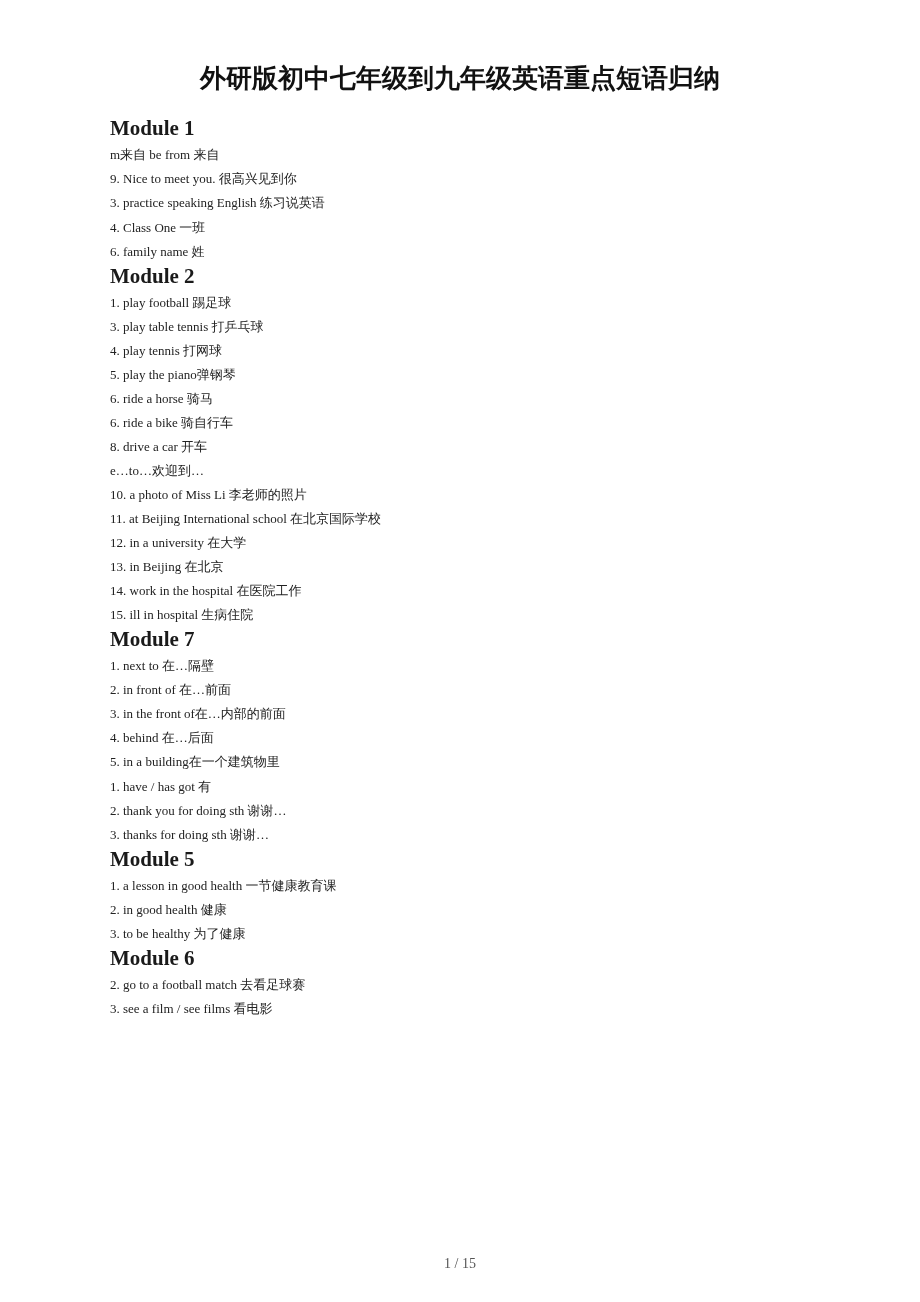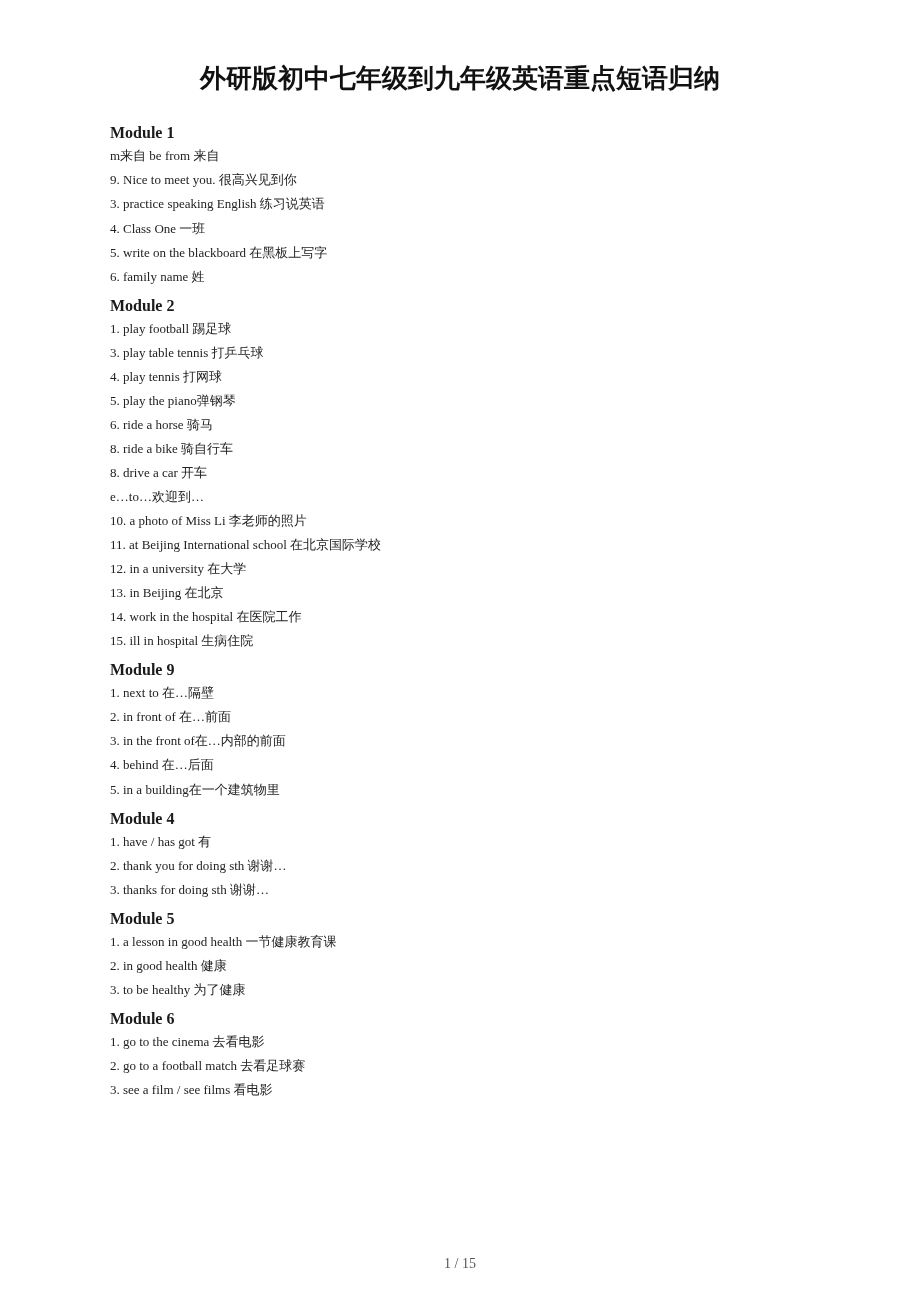--- a/index.html
+++ b/index.html
@@ -19,29 +19,29 @@
       width: 920px;
       min-height: 1302px;
       background: #ffffff;
       padding: 60px 110px 60px 110px;
       position: relative;
     }
     .page-title {
       font-size: 26px;
       font-weight: bold;
       text-align: center;
-      margin-bottom: 28px;
+      margin-bottom: 20px;
       font-family: "SimHei", "黑体", sans-serif;
       color: #111;
       line-height: 1.4;
     }
     .module-title {
       font-weight: bold;
-      font-size: 16px;
-      margin-top: 8px;
+      font-size: 21px;
+      margin-top: 0;
       margin-bottom: 2px;
       font-family: "SimSun", "宋体", serif;
     }
     .content-line {
       font-size: 13px;
       line-height: 1.85;
       color: #222;
       font-family: "SimSun", "宋体", serif;
     }
     .page-footer {
@@ -60,62 +60,59 @@
 <div class="page">
   <h1 class="page-title">外研版初中七年级到九年级英语重点短语归纳</h1>
 
   <div id="modules-container">
       <div>
         <div class="module-title">Module 1</div>
         <div class="content-line">m来自  be from 来自</div>
         <div class="content-line">9. Nice to meet you. 很高兴见到你</div>
         <div class="content-line">3. practice speaking English 练习说英语</div>
         <div class="content-line">4. Class One 一班</div>
-        <div class="content-line">5. write on the blackboard 在黑板上写字</div>
         <div class="content-line">6. family name 姓</div>
       </div>
       <div>
         <div class="module-title">Module 2</div>
         <div class="content-line">1. play football 踢足球</div>
         <div class="content-line">3. play table tennis 打乒乓球</div>
         <div class="content-line">4. play tennis 打网球</div>
         <div class="content-line">5. play the piano弹钢琴</div>
         <div class="content-line">6. ride a horse 骑马</div>
-        <div class="content-line">8. ride a bike 骑自行车</div>
+        <div class="content-line">6. ride a bike 骑自行车</div>
         <div class="content-line">8. drive a car 开车</div>
         <div class="content-line">e…to…欢迎到…</div>
         <div class="content-line">10. a photo of  Miss Li 李老师的照片</div>
         <div class="content-line">11. at Beijing International school 在北京国际学校</div>
         <div class="content-line">12. in a university  在大学</div>
         <div class="content-line">13. in Beijing 在北京</div>
         <div class="content-line">14. work in the hospital 在医院工作</div>
         <div class="content-line">15. ill in hospital 生病住院</div>
       </div>
       <div>
-        <div class="module-title">Module 9</div>
+        <div class="module-title">Module 7</div>
         <div class="content-line">1. next to 在…隔壁</div>
         <div class="content-line">2. in front of 在…前面</div>
         <div class="content-line">3. in the front of在…内部的前面</div>
         <div class="content-line">4. behind 在…后面</div>
         <div class="content-line">5. in a building在一个建筑物里</div>
       </div>
       <div>
-        <div class="module-title">Module 4</div>
         <div class="content-line">1. have / has got 有</div>
         <div class="content-line">2. thank you for doing sth  谢谢…</div>
         <div class="content-line">3. thanks for doing sth  谢谢…</div>
       </div>
       <div>
         <div class="module-title">Module 5</div>
         <div class="content-line">1. a lesson in good health 一节健康教育课</div>
         <div class="content-line">2. in good health 健康</div>
         <div class="content-line">3. to be healthy 为了健康</div>
       </div>
       <div>
         <div class="module-title">Module 6</div>
-        <div class="content-line">1. go to the cinema 去看电影</div>
         <div class="content-line">2. go to a football match 去看足球赛</div>
         <div class="content-line">3. see a film / see films 看电影</div>
       </div>
     </div>
 
   <div class="page-footer">1 / 15</div>
 </div>
 
 </body></html>

